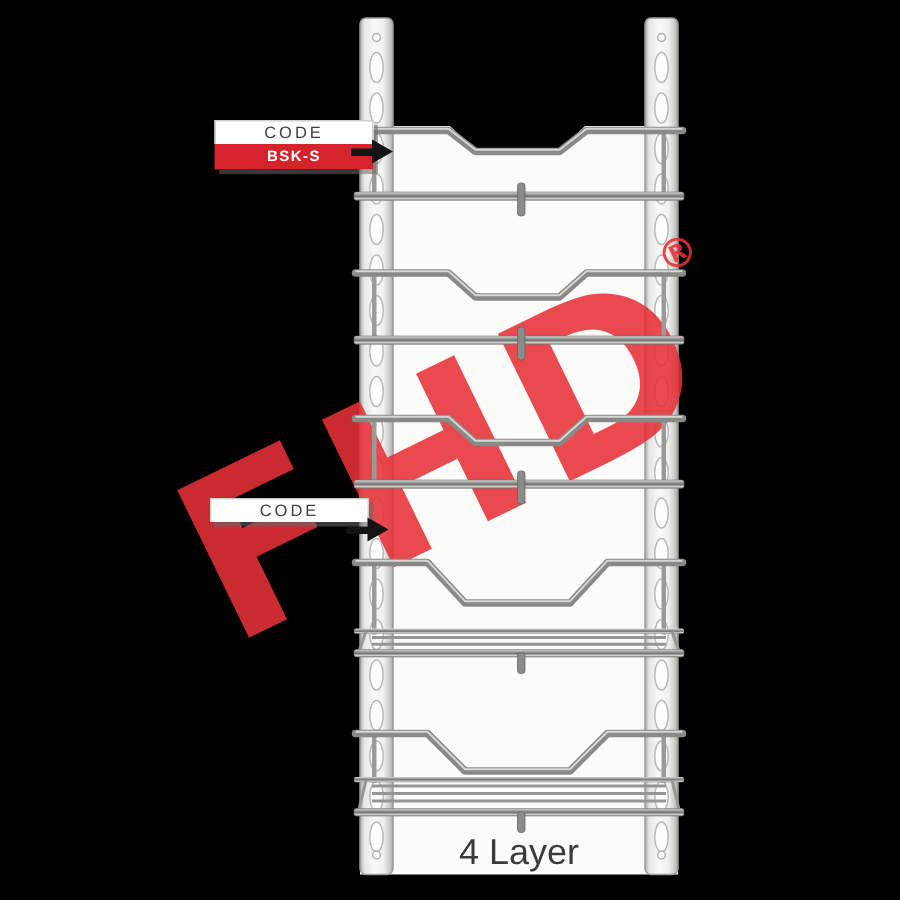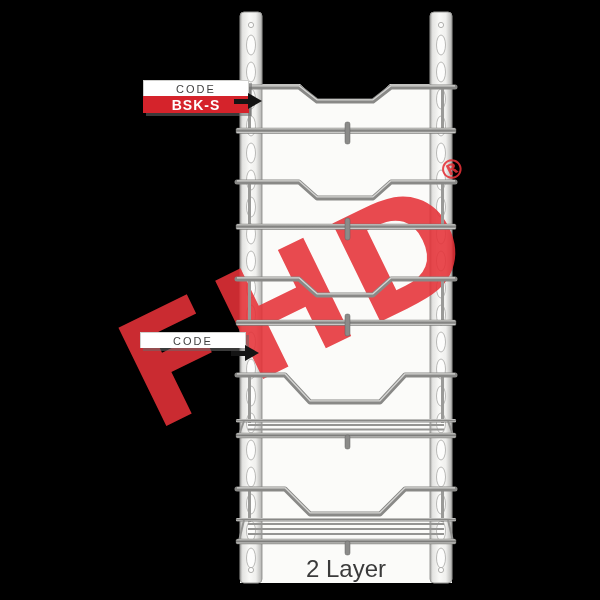--- a/index.html
+++ b/index.html
@@ -36,21 +36,21 @@
     width:106px;box-shadow:3px 3px 0 rgba(105,105,105,.55);
   }
   .callout .head{
     height:15px;background:#ffffff;border:1px solid #cfcfcd;border-bottom:none;
     display:flex;align-items:center;justify-content:center;
     font-size:11px;letter-spacing:2px;color:#3f3f3f;
   }
   .callout .code{
     height:17px;background:var(--label-red);
     display:flex;align-items:center;justify-content:center;
-    font-size:14px;font-weight:bold;letter-spacing:1px;color:#ffffff;
+    font-size:10px;font-weight:bold;letter-spacing:1px;color:#ffffff;
   }
   .callout .arrow{position:absolute;left:91px;top:13px;width:30px;height:16px;}
   .callout .arrow .shaft{position:absolute;left:0;top:6px;width:15px;height:5px;background:#141414;}
   .callout .arrow .headtri{
     position:absolute;left:14px;top:0;width:0;height:0;
     border-top:8px solid transparent;border-bottom:8px solid transparent;
     border-left:14px solid #141414;
   }
   #callout-bsk{left:143px;top:80px;}
   #callout-srb{left:140px;top:332px;}
@@ -216,14 +216,14 @@
   <div class="callout" id="callout-srb">
     <div class="box">
       <div class="head">CODE</div>
     </div>
     <div class="arrow">
       <div class="shaft"></div>
       <div class="headtri"></div>
     </div>
   </div>
 
-  <div class="caption">2 Layer</div>
+  <div class="caption">4 Layer</div>
 </div>
 
 </body></html>

